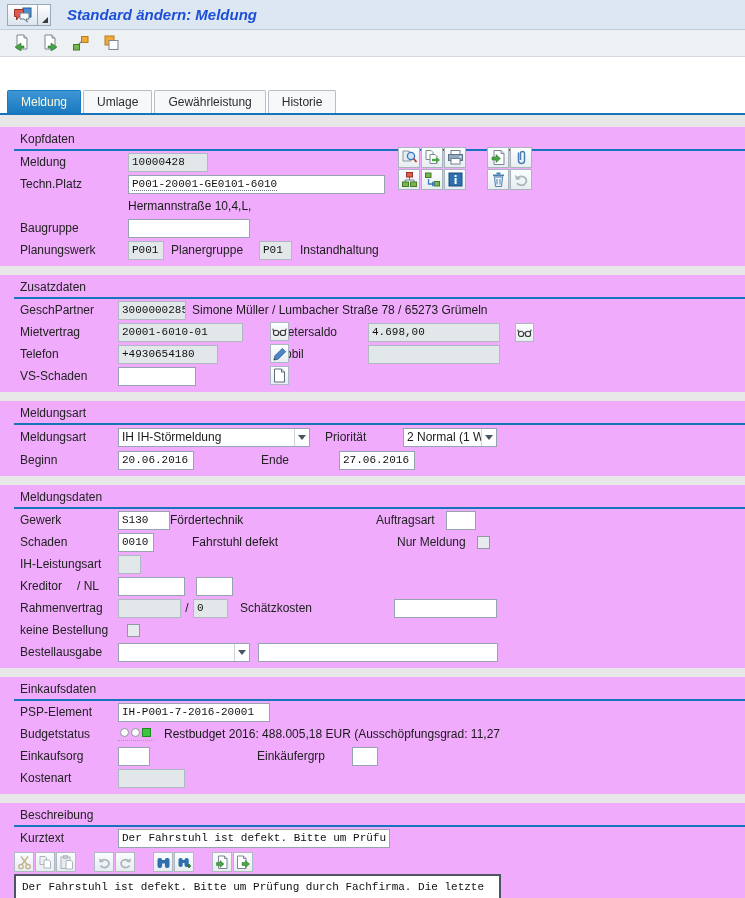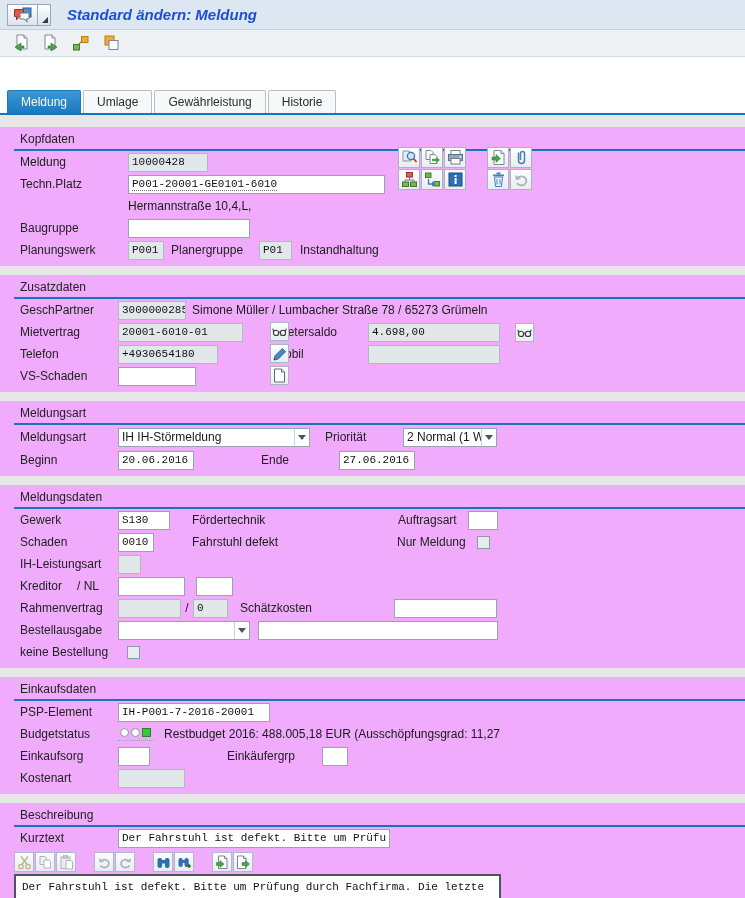--- a/index.html
+++ b/index.html
@@ -339,21 +339,21 @@
     </div>
   </div>
 
   <div class="separator"></div>
 
   <div class="section">
     <div class="sec-head">Meldungsdaten</div>
     <div class="row">
       <span class="lbl w98">Gewerk</span>
       <div class="fld ed" style="width:52px">S130</div>
-      <span style="margin-left:22px;width:206px">Fördertechnik</span>
+      <span style="width:206px">Fördertechnik</span>
       <span class="lbl" style="width:70px">Auftragsart</span>
       <div class="fld ed" style="width:30px"></div>
     </div>
     <div class="row">
       <span class="lbl w98">Schaden</span>
       <div class="fld ed" style="width:36px">0010</div>
       <span style="margin-left:38px;width:205px">Fahrstuhl defekt</span>
       <span class="lbl" style="width:80px">Nur Meldung</span>
       <button class="cb dis"></button>
     </div>
@@ -369,30 +369,30 @@
     </div>
     <div class="row">
       <span class="lbl w98">Rahmenvertrag</span>
       <div class="fld ro" style="width:63px"></div>
       <span style="width:12px;text-align:center">/</span>
       <div class="fld ro" style="width:35px">0</div>
       <span class="lbl" style="margin-left:12px;width:154px">Schätzkosten</span>
       <div class="fld ed" style="width:103px"></div>
     </div>
     <div class="row">
+      <span class="lbl w98">keine Bestellung</span>
+      <button class="cb dis" style="margin-left:9px"></button>
+    </div>
+    <div class="row">
       <span class="lbl w98">Bestellausgabe</span>
       <div class="dd" style="width:132px">
         <span></span>
         <span class="chev"></span>
       </div>
       <div class="fld ed" style="width:240px;margin-left:8px"></div>
-    </div>
-    <div class="row">
-      <span class="lbl w98">keine Bestellung</span>
-      <button class="cb dis" style="margin-left:9px"></button>
     </div>
   </div>
 
   <div class="separator"></div>
 
   <div class="section">
     <div class="sec-head">Einkaufsdaten</div>
     <div class="row">
       <span class="lbl w98">PSP-Element</span>
       <div class="fld ed" style="width:152px">IH-P001-7-2016-20001</div>
@@ -402,21 +402,21 @@
       <span class="lights">
         <span class="lamp"></span>
         <span class="lamp"></span>
         <span class="lamp sq"></span>
       </span>
       <span style="margin-left:10px">Restbudget 2016: 488.005,18 EUR (Ausschöpfungsgrad: 11,27</span>
     </div>
     <div class="row">
       <span class="lbl w98">Einkaufsorg</span>
       <div class="fld ed" style="width:32px"></div>
-      <span class="lbl" style="margin-left:77px;width:95px">Einkäufergrp</span>
+      <span class="lbl" style="margin-left:107px;width:95px">Einkäufergrp</span>
       <div class="fld ed" style="width:26px"></div>
     </div>
     <div class="row">
       <span class="lbl w98">Kostenart</span>
       <div class="fld ro" style="width:67px"></div>
     </div>
   </div>
 
   <div class="separator"></div>
 

